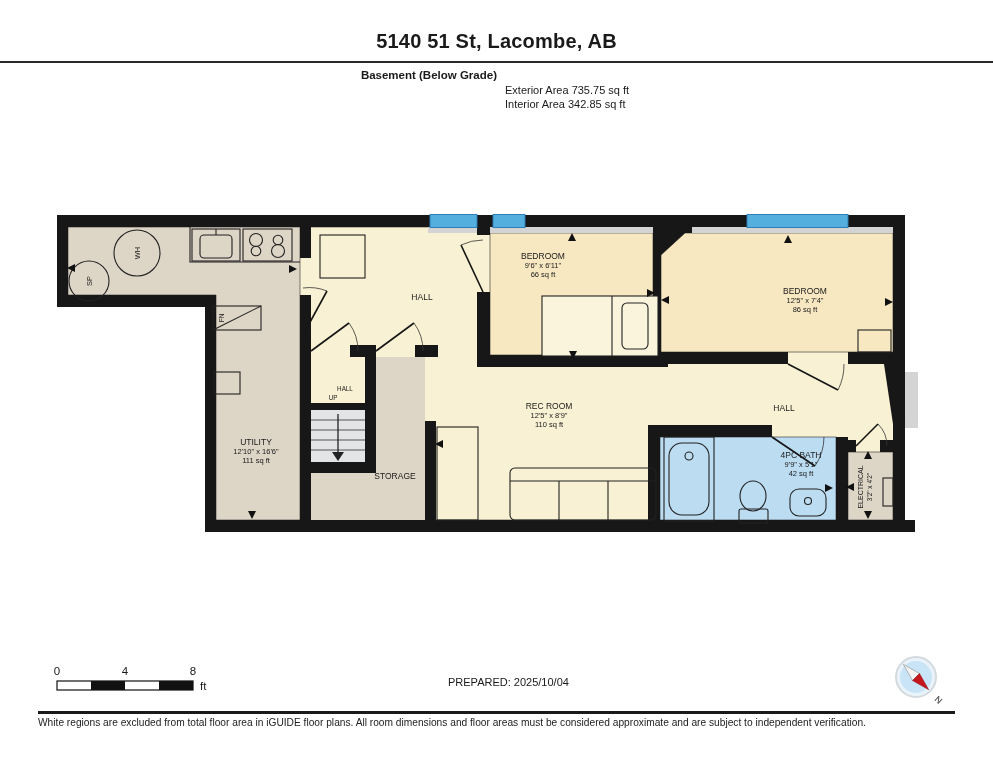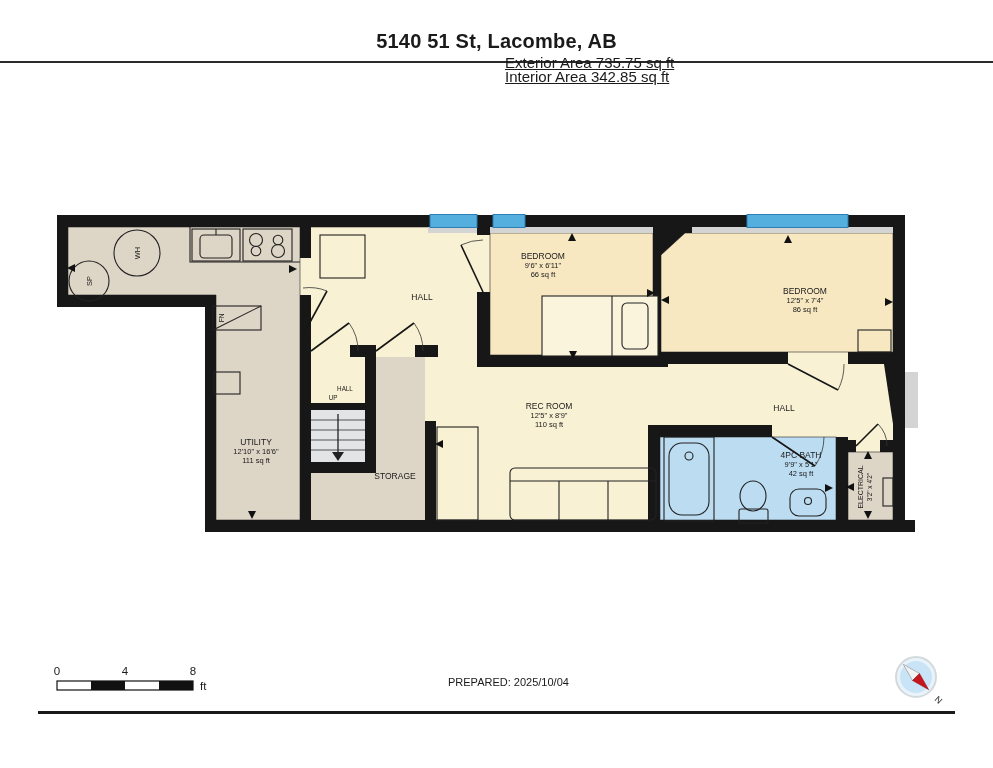--- a/index.html
+++ b/index.html
@@ -2,41 +2,42 @@
 <html><head>
 <meta charset="utf-8">
 <style>
   html,body{margin:0;padding:0;background:#ffffff;}
   #page{position:relative;width:993px;height:768px;background:#fff;
         font-family:"Liberation Sans",sans-serif;color:#1a1a1a;overflow:hidden;}
   .abs{position:absolute;}
   #title{top:30px;left:0;width:993px;text-align:center;font-size:20px;font-weight:bold;letter-spacing:.2px;}
   #title-rule{top:61px;left:0;width:993px;height:2px;background:#2a2a2a;}
   #floor-label{top:69px;left:0;width:497px;text-align:right;font-size:11.5px;font-weight:bold;}
-  #area-lines{top:56px;left:505px;font-size:15px;line-height:14px;text-decoration:underline;}
+  #area-lines{top:83px;left:505px;font-size:11px;line-height:14px;}
   #footer-rule{top:711px;left:38px;width:917px;height:3px;background:#1a1a1a;}
   #disclaimer{top:717px;left:38px;width:930px;font-size:10.2px;color:#222;}
   svg{position:absolute;top:0;left:0;}
   svg text{font-family:"Liberation Sans",sans-serif;fill:#1a1a1a;}
   .wall{fill:#171717;}
   .fx{fill:none;stroke:#222;stroke-width:1.1;}
   .door{stroke:#161616;stroke-width:1.6;fill:none;}
   .arc{stroke:#333;stroke-width:.8;fill:none;}
   .arrow{fill:#111;}
   .rn{font-size:8.5px;}
   .rd{font-size:7.5px;}
   .tiny{font-size:6.3px;}
   .tread{stroke:#555;stroke-width:1.1;}
 </style>
 </head>
 <body>
 <div id="page">
 
 <div class="abs" id="title">5140 51 St, Lacombe, AB</div>
 <div class="abs" id="title-rule"></div>
+<div class="abs" id="floor-label">Basement (Below Grade)</div>
 <div class="abs" id="area-lines">
   <div>Exterior Area 735.75 sq ft</div>
   <div>Interior Area 342.85 sq ft</div>
 </div>
 
 <svg width="993" height="768" viewBox="0 0 993 768">
 
   <g>
     <rect x="216" y="227" width="687" height="293" stroke="#2a2a2a" stroke-width="0.6" fill="#f9f1d3"></rect>
     <polygon points="68,227 300,227 300,520 216,520 216,295 68,295" stroke="#2a2a2a" stroke-width="0.6" fill="#ddd5c6"></polygon>
@@ -225,14 +226,15 @@
   <g>
     <circle cx="916" cy="677" r="20" fill="#eaf3fa" stroke="#d3dade" stroke-width="2"></circle>
     <circle cx="916" cy="677" r="16" fill="#c9e4f7"></circle>
     <polygon points="903.3,664.3 919.5,673.5 912.5,680.5" fill="#f2f2f2" stroke="#9a9a9a" stroke-width="0.7"></polygon>
     <polygon points="928.7,689.7 919.5,673.5 912.5,680.5" stroke="#8d1014" stroke-width="0.5" fill="#c4161c"></polygon>
     <text x="934" y="700" font-size="9" transform="rotate(42 934 700)" fill="#444">N</text>
   </g>
 </svg>
 
 <div class="abs" id="footer-rule"></div>
+<div class="abs" id="disclaimer">White regions are excluded from total floor area in iGUIDE floor plans. All room dimensions and floor areas must be considered approximate and are subject to independent verification.</div>
 
 </div>
 
 </body></html>

